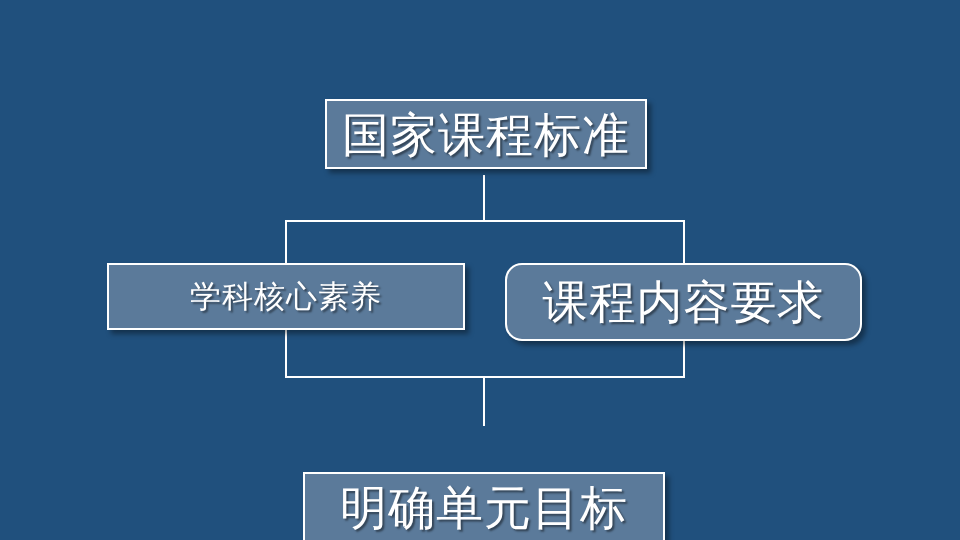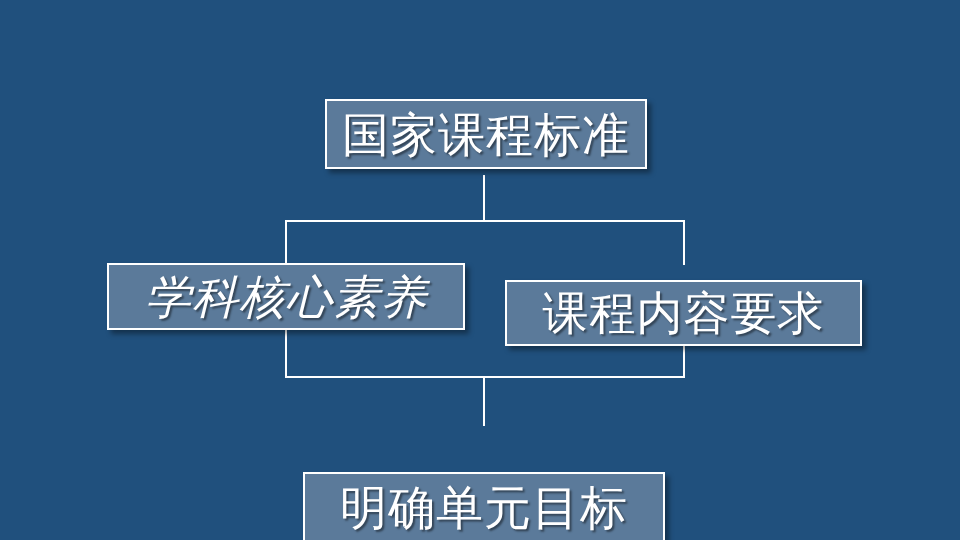--- a/index.html
+++ b/index.html
@@ -59,27 +59,28 @@
     margin-left: 22px;
   }
   #node-top .node-label { font-size: 47px; }
 
   #node-mid-left {
     left: 107px;
     top: 263px;
     width: 358px;
     height: 67px;
   }
-  #node-mid-left .node-label { font-size: 46px; font-style: italic; }
+  #node-mid-left .node-label { font-size: 31px; }
 
   #node-mid-right {
     left: 505px;
-    top: 280px;
+    top: 263px;
     width: 357px;
-    height: 66px;
+    height: 78px;
+    border-radius: 17px;
   }
   #node-mid-right .node-label { font-size: 46px; }
 
   #node-bottom {
     left: 303px;
     top: 425px;
     width: 362px;
     height: 70px;
     margin-top: 47px;
   }

